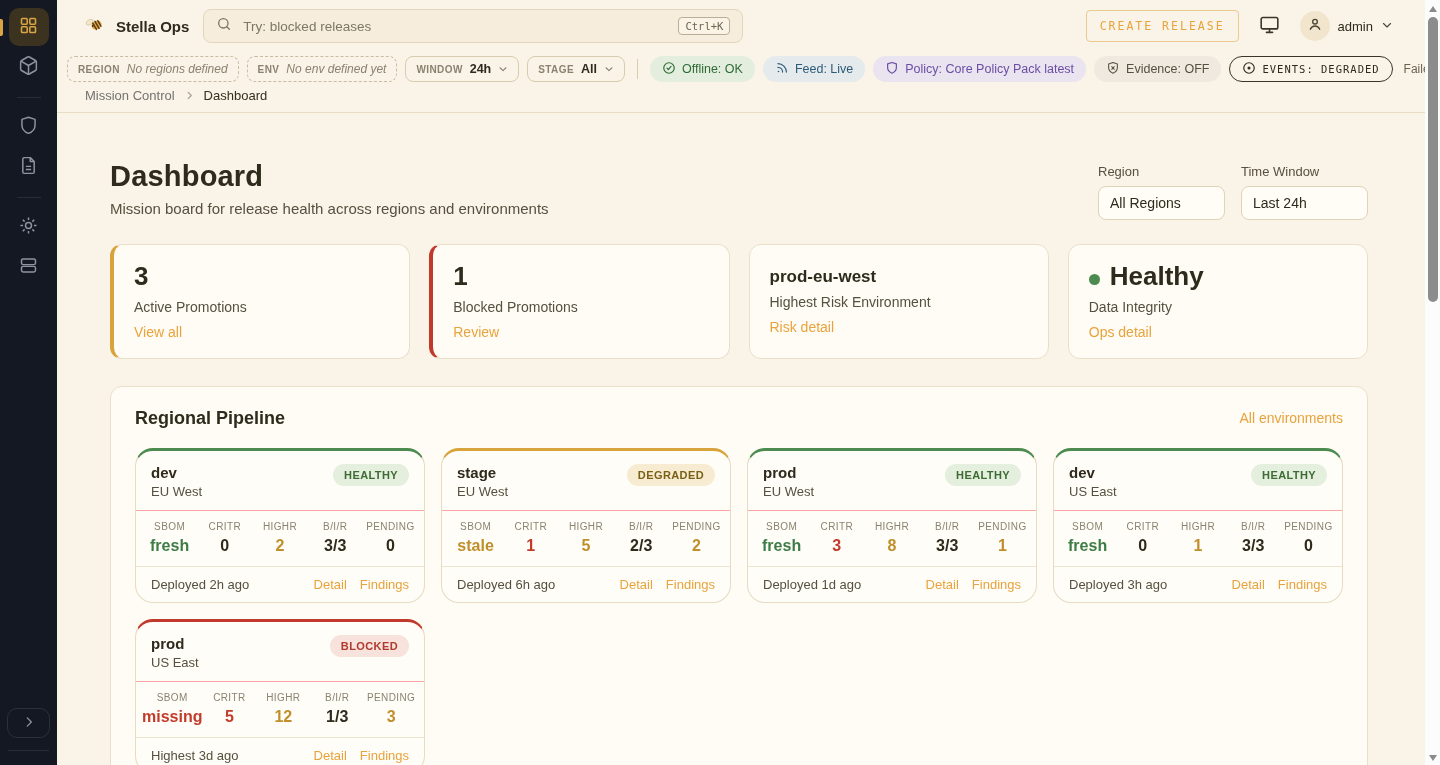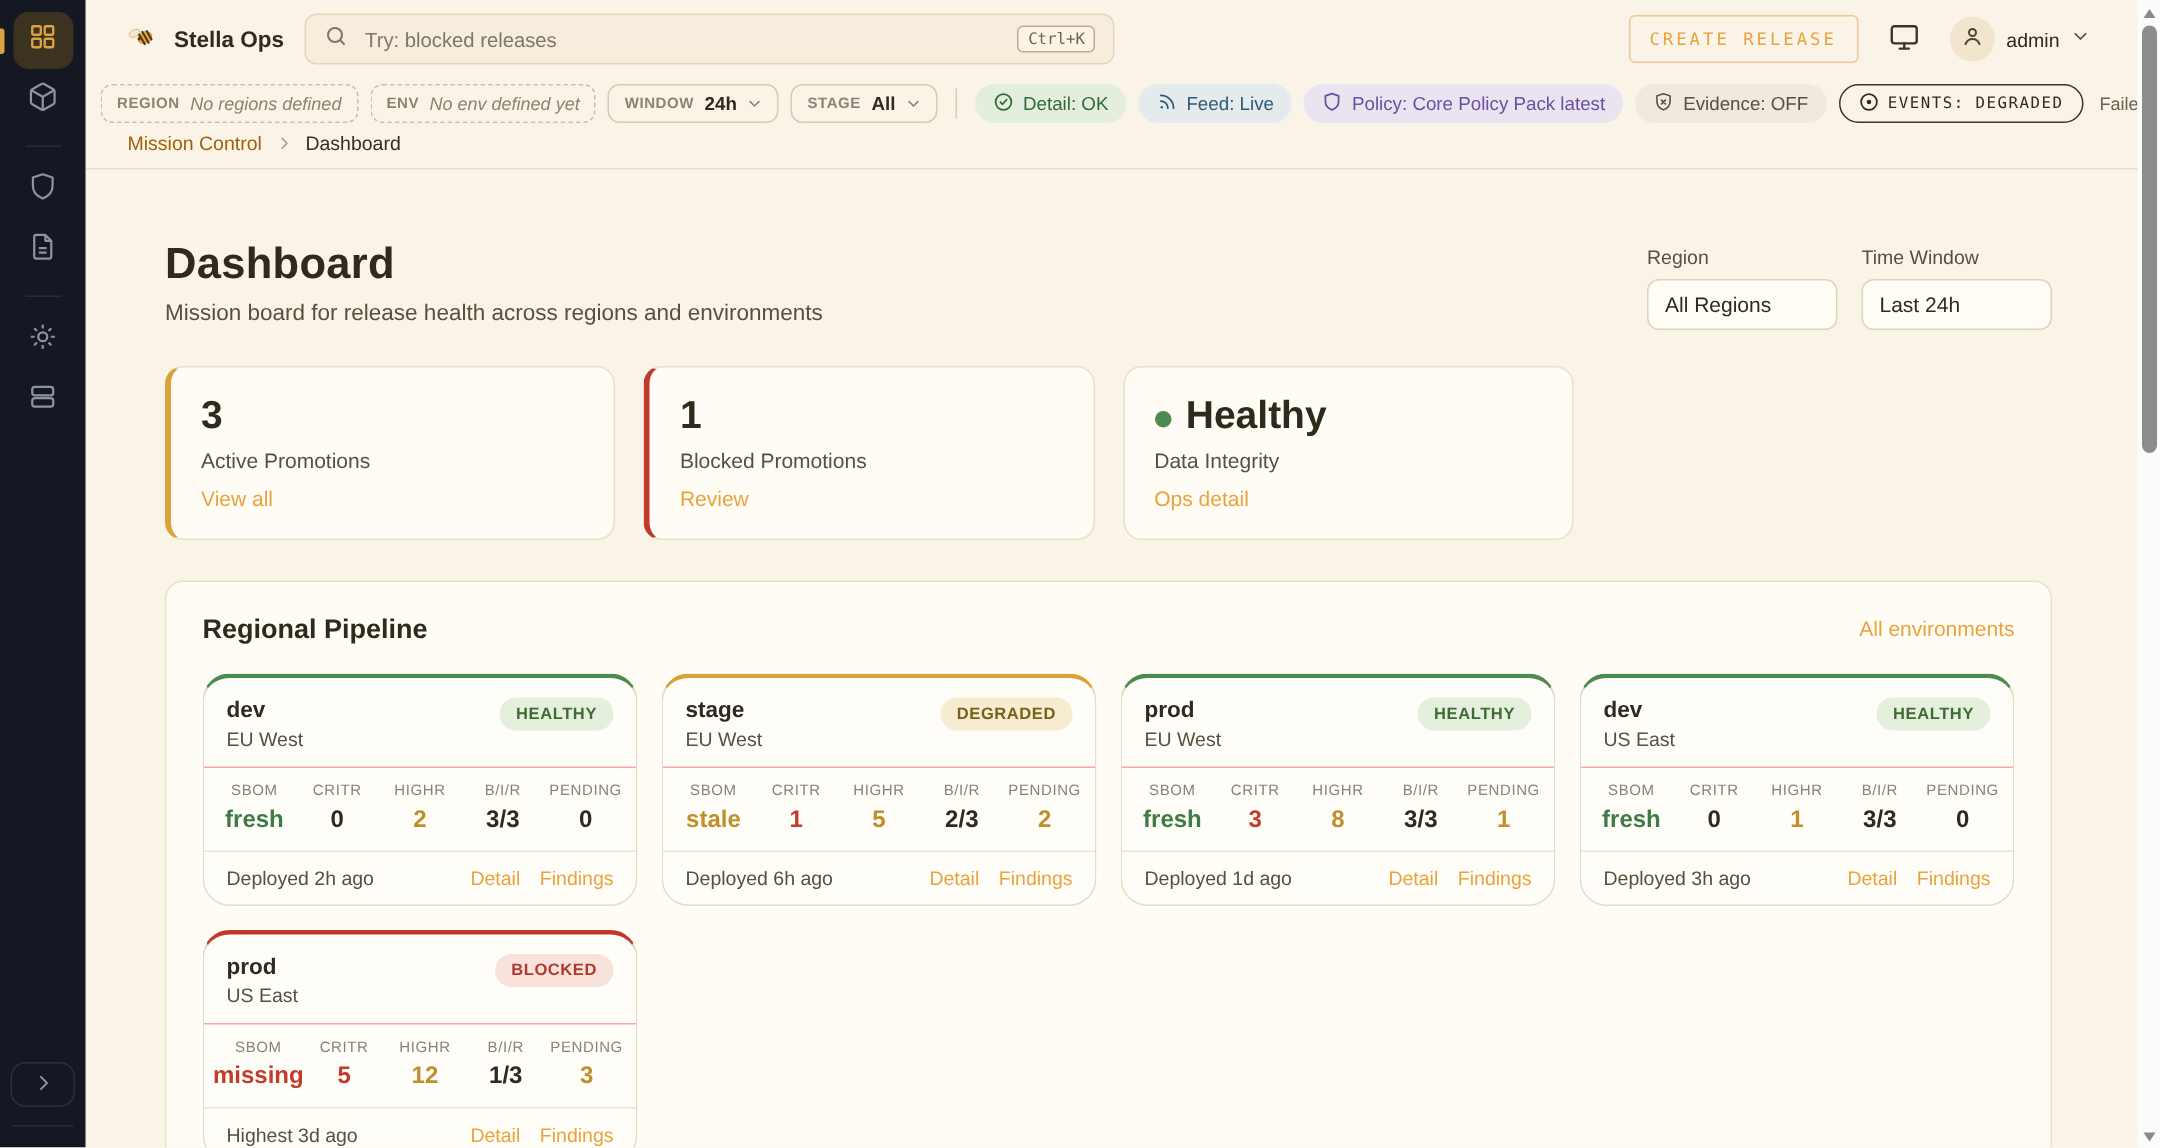--- a/index.html
+++ b/index.html
@@ -113,21 +113,21 @@
     background:transparent; border:1.5px solid #3A3526; color:#2E2A1C;
     font-family:"DejaVu Sans Mono",monospace; font-size:10.5px; letter-spacing:1px;
   }
   .ctx-notice { font-size:12px; color:#6B6450; margin-left:3px; }
 
   
   .breadcrumbbar {
     flex-shrink:0; display:flex; align-items:center; gap:9px;
     padding:2px 24px 9px 28px; border-bottom:1px solid #EADDC6; font-size:13px;
   }
-  .bc-link { color:#a16207; cursor:pointer; }
+  .bc-link { color:#737373; cursor:pointer; }
   .bc-sep { color:#A89F8C; display:flex; }
   .bc-sep svg { width:11px; height:11px; }
   .bc-current { color:#33301F; }
 
   
   .content { flex:1; overflow:hidden; padding:0 57px 0 53px; }
   .title-row { display:flex; justify-content:space-between; margin-top:47px; margin-bottom:24px; }
   .page-title { margin:0; font-size:29px; font-weight:bold; color:#2E2A1C; letter-spacing:0.2px; }
   .page-sub { margin:7px 0 0; font-size:15px; color:#55503F; }
   .filters { display:flex; gap:16px; padding-top:4px; }
@@ -362,21 +362,21 @@
         </span>
       </div>
       <span class="vdiv"></span>
       <button class="pill pill--success">
         <span>
           <svg viewBox="0 0 24 24" fill="none" stroke="currentColor" stroke-width="2" width="14" height="14" stroke-linecap="round" stroke-linejoin="round">
             <circle cx="12" cy="12" r="9"></circle>
               <path d="m8.5 12.2 2.4 2.4 4.6-5.2"></path>
           </svg>
         </span>
-        <span>Detail: OK</span>
+        <span>Offline: OK</span>
       </button>
       <button class="pill pill--info">
         <span>
           <svg viewBox="0 0 24 24" fill="none" stroke="currentColor" stroke-width="2" width="14" height="14" stroke-linecap="round">
             <path d="M5 11a8 8 0 0 1 8 8"></path>
               <path d="M5 4.5A14.5 14.5 0 0 1 19.5 19"></path>
               <circle cx="6" cy="18" r="1.4" fill="currentColor" stroke="none"></circle>
           </svg>
         </span>
         <span>Feed: Live</span>
@@ -448,20 +448,25 @@
           <div class="scard-value">3</div>
           <div class="scard-label">Active Promotions</div>
           <span class="scard-link">View all</span>
         </article>
         <article class="scard scard--red">
           <div class="scard-value">1</div>
           <div class="scard-label">Blocked Promotions</div>
           <span class="scard-link">Review</span>
         </article>
         <article class="scard">
+          <div class="scard-value scard-value--md">prod-eu-west</div>
+          <div class="scard-label">Highest Risk Environment</div>
+          <span class="scard-link">Risk detail</span>
+        </article>
+        <article class="scard">
           <div class="scard-value">
             <span class="dot"></span><span>Healthy</span>
           </div>
           <div class="scard-label">Data Integrity</div>
           <span class="scard-link">Ops detail</span>
         </article>
       </div>
 
       <section class="pipeline">
         <div class="pipeline-head">

